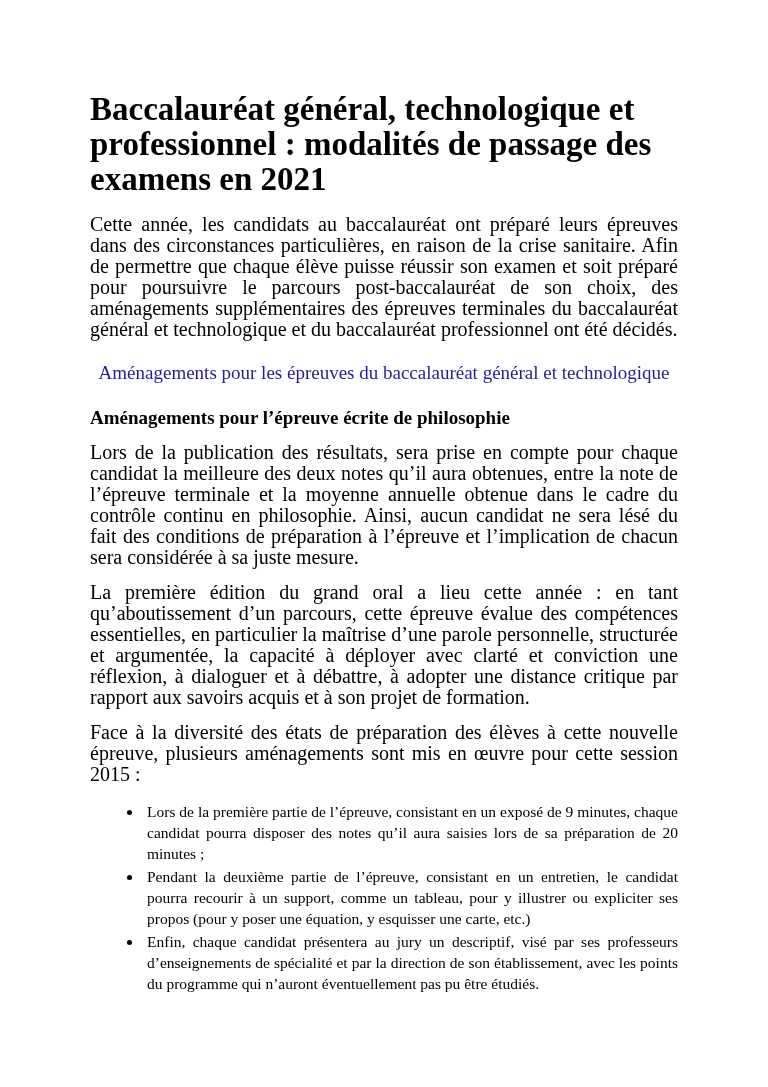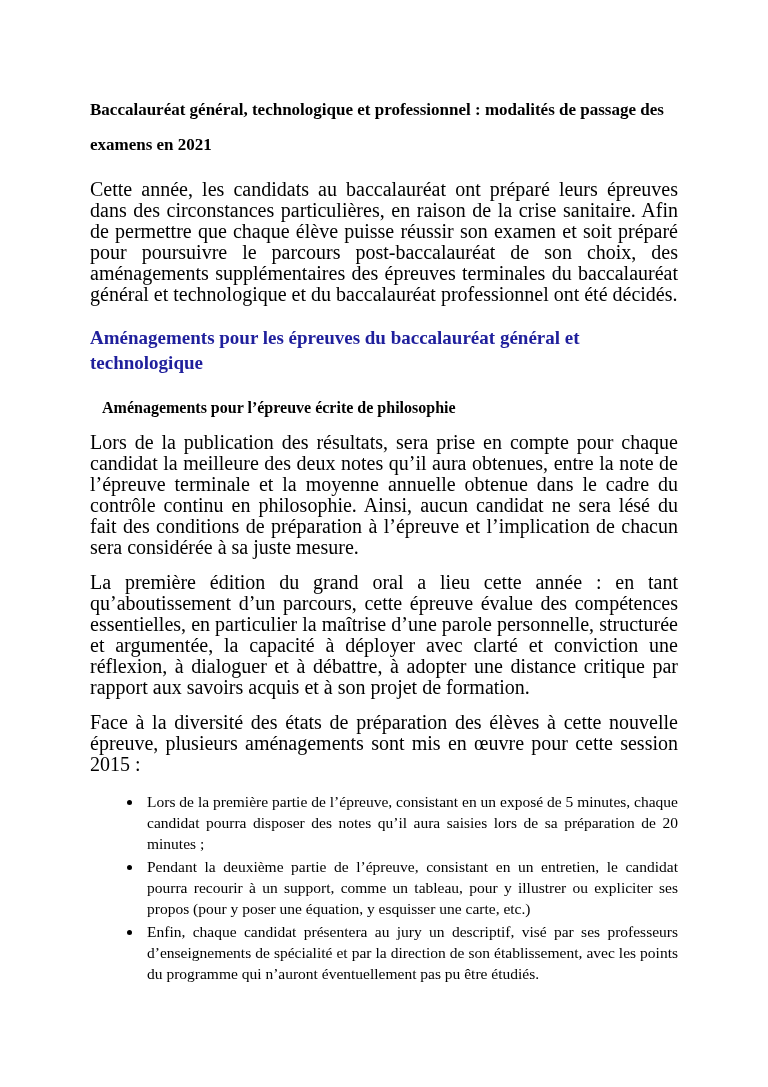--- a/index.html
+++ b/index.html
@@ -12,45 +12,45 @@
     width: 768px;
     height: 1087px;
     box-sizing: border-box;
     background: #ffffff;
     padding: 92px 90px 0 90px;
     font-family: "Liberation Serif", serif;
     color: #000000;
     overflow: hidden;
   }
   .doc-title {
-    font-size: 17px;
+    font-size: 33px;
     font-weight: bold;
     line-height: 35px;
     margin: 0 0 17px 0;
     text-align: left;
   }
   .body-par {
     font-size: 20px;
     line-height: 21px;
     text-align: justify;
     margin: 0 0 14px 0;
   }
   .section-heading {
     color: var(--heading-blue, #1f1f9c);
     font-size: 19px;
-    font-weight: bold;
+    font-weight: normal;
     line-height: 25px;
-    text-align: left;
+    text-align: center;
     margin: 20px 0 0 0;
   }
   .sub-heading {
-    font-size: 16px;
+    font-size: 19px;
     font-weight: bold;
     line-height: 21px;
-    margin: 22px 0 14px 12px;
+    margin: 22px 0 14px 0;
     text-align: left;
   }
   .par-gap {
     margin-top: 14px;
   }
   ul.bullet-list {
     margin: 16px 0 0 0;
     padding: 0 0 0 53px;
     list-style: disc outside;
   }
@@ -77,18 +77,18 @@
 
 
   <p class="body-par par-gap">Lors de la publication des résultats, sera prise en compte pour chaque candidat la meilleure des deux notes qu’il aura obtenues, entre la note de l’épreuve terminale et la moyenne annuelle obtenue dans le cadre du contrôle continu en philosophie. Ainsi, aucun candidat ne sera lésé du fait des conditions de préparation à l’épreuve et l’implication de chacun sera considérée à sa juste mesure.</p>
 
 
   <p class="body-par">La première édition du grand oral a lieu cette année : en tant qu’aboutissement d’un parcours, cette épreuve évalue des compétences essentielles, en particulier la maîtrise d’une parole personnelle, structurée et argumentée, la capacité à déployer avec clarté et conviction une réflexion, à dialoguer et à débattre, à adopter une distance critique par rapport aux savoirs acquis et à son projet de formation.</p>
 
   <p class="body-par par-gap">Face à la diversité des états de préparation des élèves à cette nouvelle épreuve, plusieurs aménagements sont mis en œuvre pour cette session 2015 :</p>
 
   <ul class="bullet-list">
-    <li>Lors de la première partie de l’épreuve, consistant en un exposé de 5 minutes, chaque candidat pourra disposer des notes qu’il aura saisies lors de sa préparation de 20 minutes ;</li>
+    <li>Lors de la première partie de l’épreuve, consistant en un exposé de 9 minutes, chaque candidat pourra disposer des notes qu’il aura saisies lors de sa préparation de 20 minutes ;</li>
     <li>Pendant la deuxième partie de l’épreuve, consistant en un entretien, le candidat pourra recourir à un support, comme un tableau, pour y illustrer ou expliciter ses propos (pour y poser une équation, y esquisser une carte, etc.)</li>
     <li>Enfin, chaque candidat présentera au jury un descriptif, visé par ses professeurs d’enseignements de spécialité et par la direction de son établissement, avec les points du programme qui n’auront éventuellement pas pu être étudiés.</li>
   </ul>
 
 </div>
 
 </body></html>

